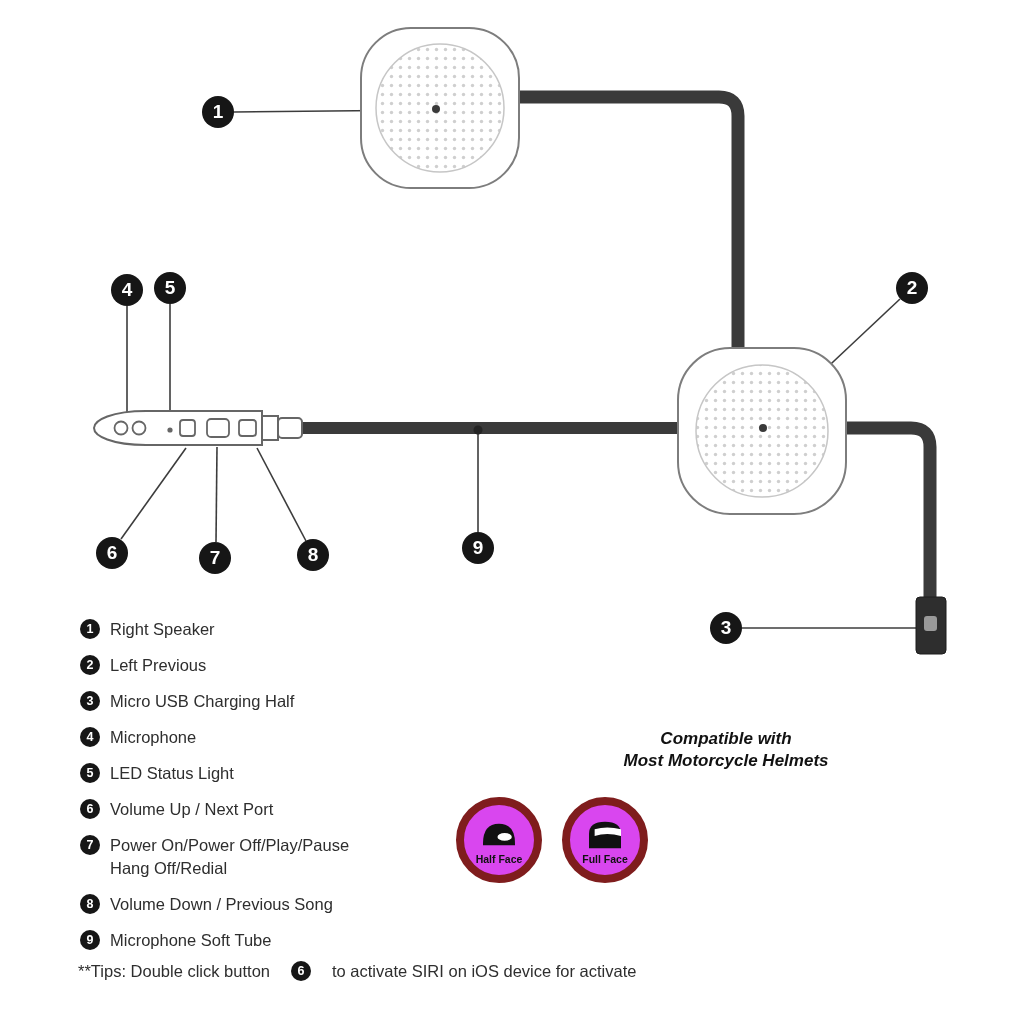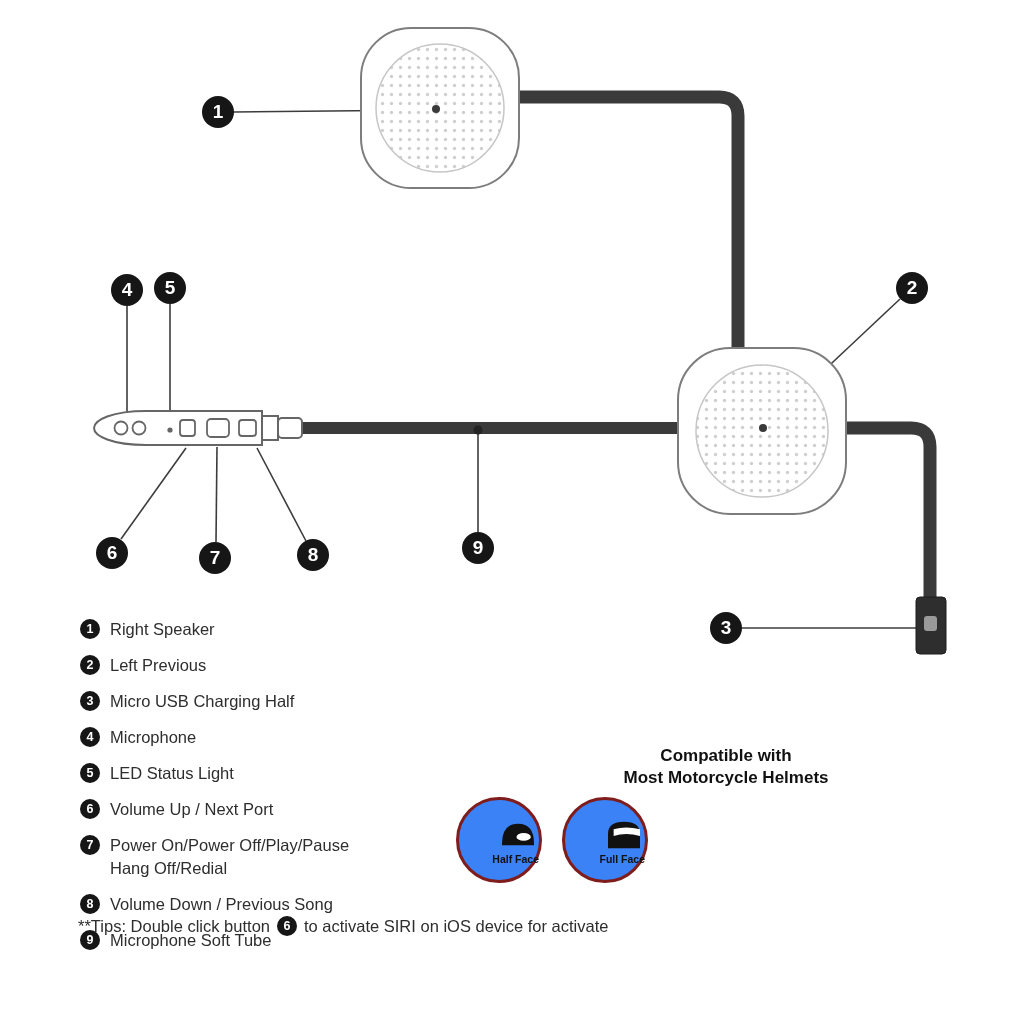--- a/index.html
+++ b/index.html
@@ -9,29 +9,29 @@
   
   .co{position:absolute;width:32px;height:32px;border-radius:50%;background:#161616;color:#fff;
       display:flex;align-items:center;justify-content:center;font-size:19px;font-weight:bold;}
   
   .legend{position:absolute;left:80px;top:618px;display:flex;flex-direction:column;gap:13px;}
   .lrow{display:flex;align-items:flex-start;gap:10px;font-size:16.5px;line-height:23px;color:#2e2e2e;}
   .lnum{flex:0 0 auto;width:20px;height:20px;margin-top:1px;border-radius:50%;background:#161616;color:#fff;
         display:flex;align-items:center;justify-content:center;font-size:12.5px;font-weight:bold;}
   .llabel span{display:block;}
   
-  .compat-title{position:absolute;left:456px;top:745px;width:540px;text-align:center;
-                font-weight:bold;font-size:17px;line-height:22px;color:#111;}
+  .compat-title{position:absolute;left:456px;top:728px;width:540px;text-align:center;
+                font-weight:bold;font-size:17px;line-height:22px;color:#111;font-style:italic;}
   .helmets{position:absolute;left:456px;top:797px;display:flex;gap:20px;}
-  .helmet{width:86px;height:86px;border:3px solid #7f1d1d;border-radius:50%;background:#3b82f6;box-sizing:border-box;
-          display:flex;flex-direction:column;align-items:flex-end;justify-content:center;padding-top:3px;}
+  .helmet{width:86px;height:86px;border:8px solid #7f1d1d;border-radius:50%;background:#d946ef;box-sizing:border-box;
+          display:flex;flex-direction:column;align-items:center;justify-content:center;padding-top:3px;}
   .helmet svg{display:block;}
   .hlabel{font-size:10.5px;font-weight:bold;color:#111;margin-top:2px;white-space:nowrap;}
   
-  .tips{position:absolute;left:78px;top:916px;display:flex;align-items:center;gap:7px;
+  .tips{position:absolute;left:78px;top:961px;display:flex;align-items:center;gap:21px;
         font-size:16.5px;color:#2e2e2e;}
   .tbadge{width:20px;height:20px;border-radius:50%;background:#161616;color:#fff;
           display:flex;align-items:center;justify-content:center;font-size:12.5px;font-weight:bold;}
 </style>
 </head>
 <body>
 
 <div class="stage">
 
   <svg class="art" width="1024" height="1024" viewBox="0 0 1024 1024">

